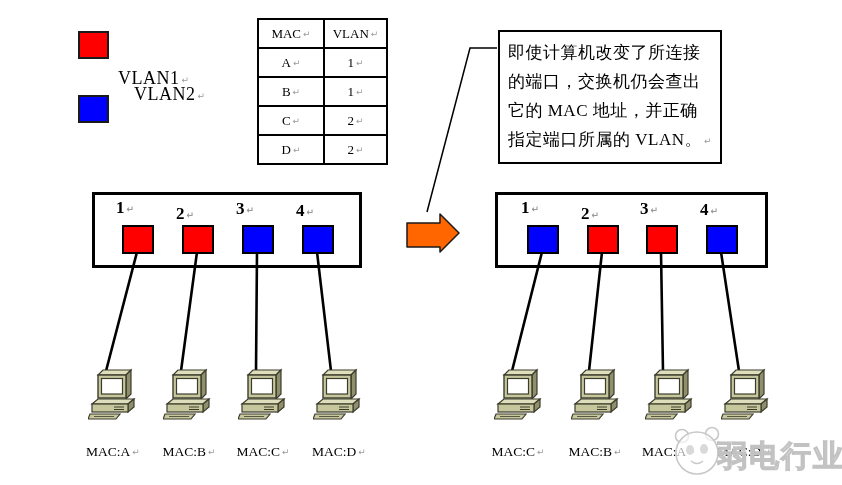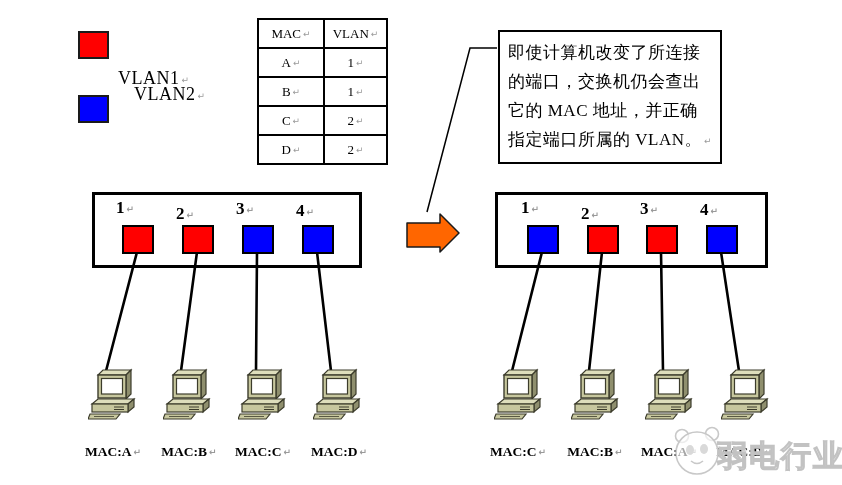--- a/index.html
+++ b/index.html
@@ -23,21 +23,21 @@
   .callout{
     position:absolute;left:498px;top:30px;width:204px;height:118px;
     border:2px solid #000;padding:6px 8px;
     font-size:17px;line-height:29px;letter-spacing:0.5px;
   }
   
   .switch{position:absolute;border:3px solid #000;background:transparent;}
   .port-square{position:absolute;width:28px;height:25px;border:2px solid #000;}
   .port-num{position:absolute;width:40px;text-align:center;font-size:17px;font-weight:bold;}
   
-  .mac-label{position:absolute;transform:translateX(-50%);font-size:13.5px;font-weight:bold;white-space:nowrap;}
+  .mac-label{position:absolute;transform:translateX(-50%);font-size:13.5px;font-weight:normal;white-space:nowrap;}
   
   .draw-layer{position:absolute;left:0;top:0;z-index:1;}
   .ui-layer-item{z-index:2;}
   .wm-layer{position:absolute;left:0;top:0;z-index:30;pointer-events:none;}
   .wm-text{
     font-family:"DejaVu Sans","Liberation Sans",sans-serif;font-weight:bold;
     font-size:30px;letter-spacing:2px;
   }
 </style>
 </head>

